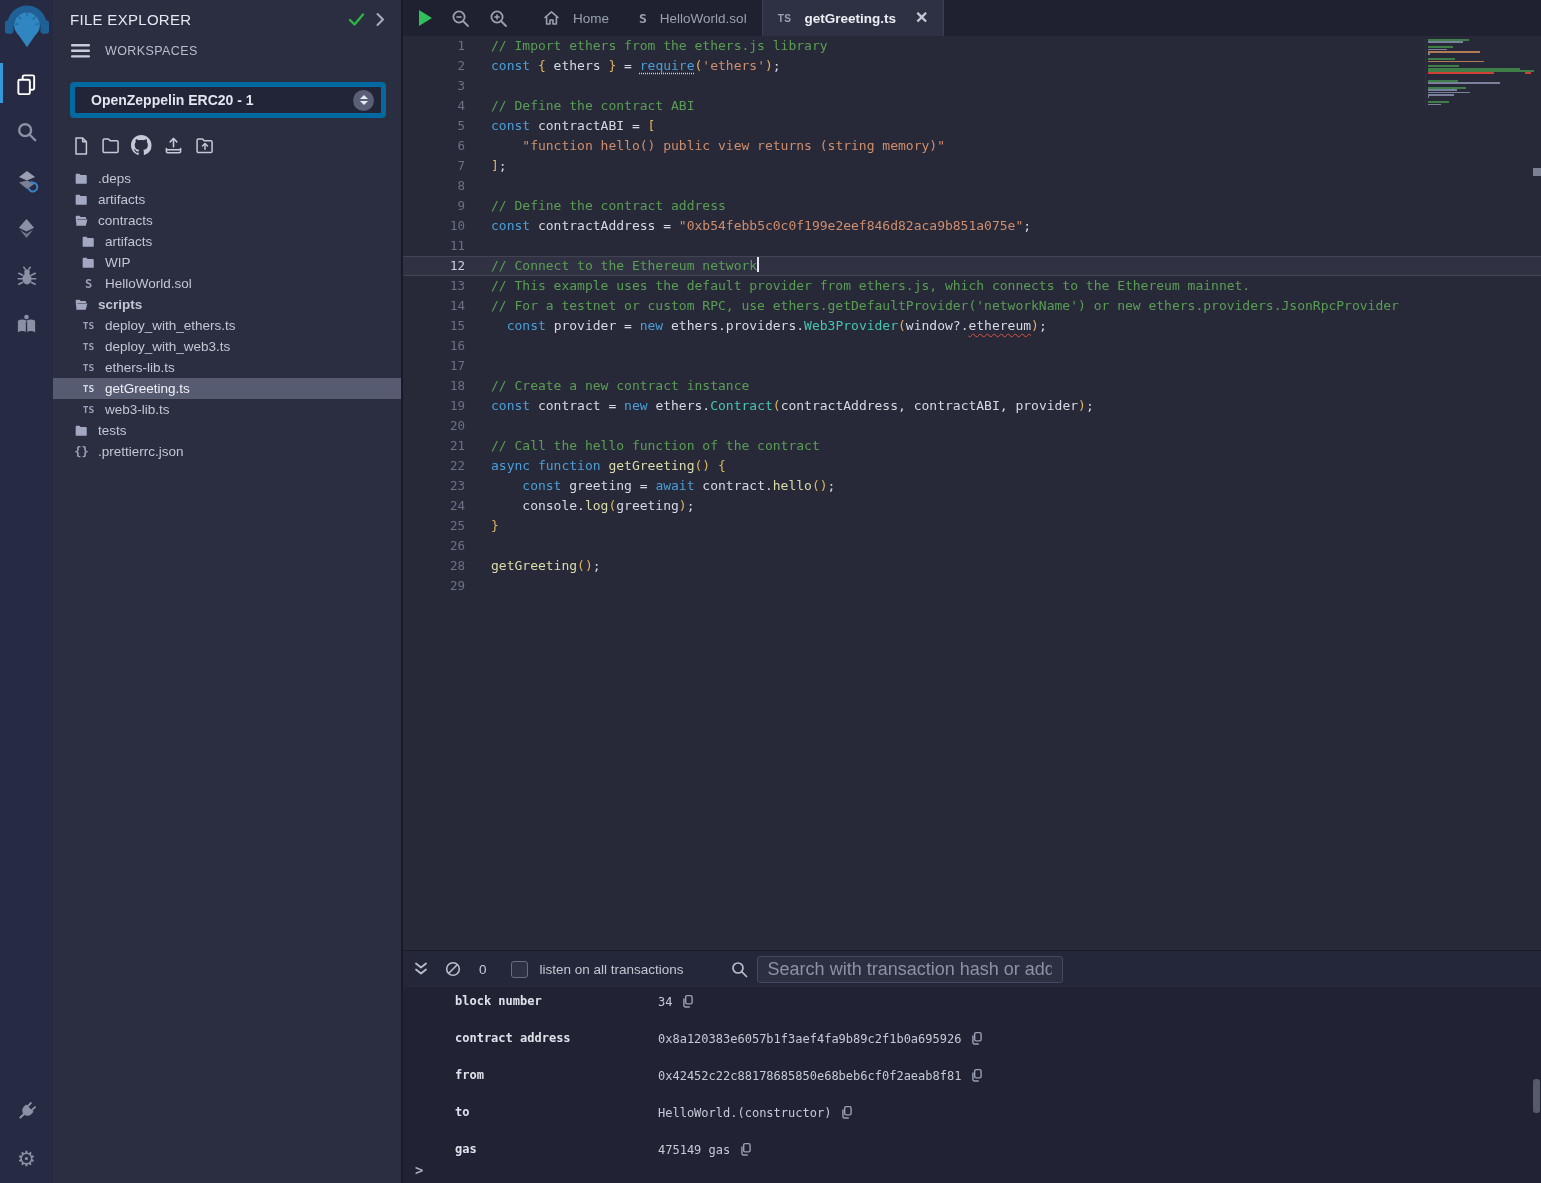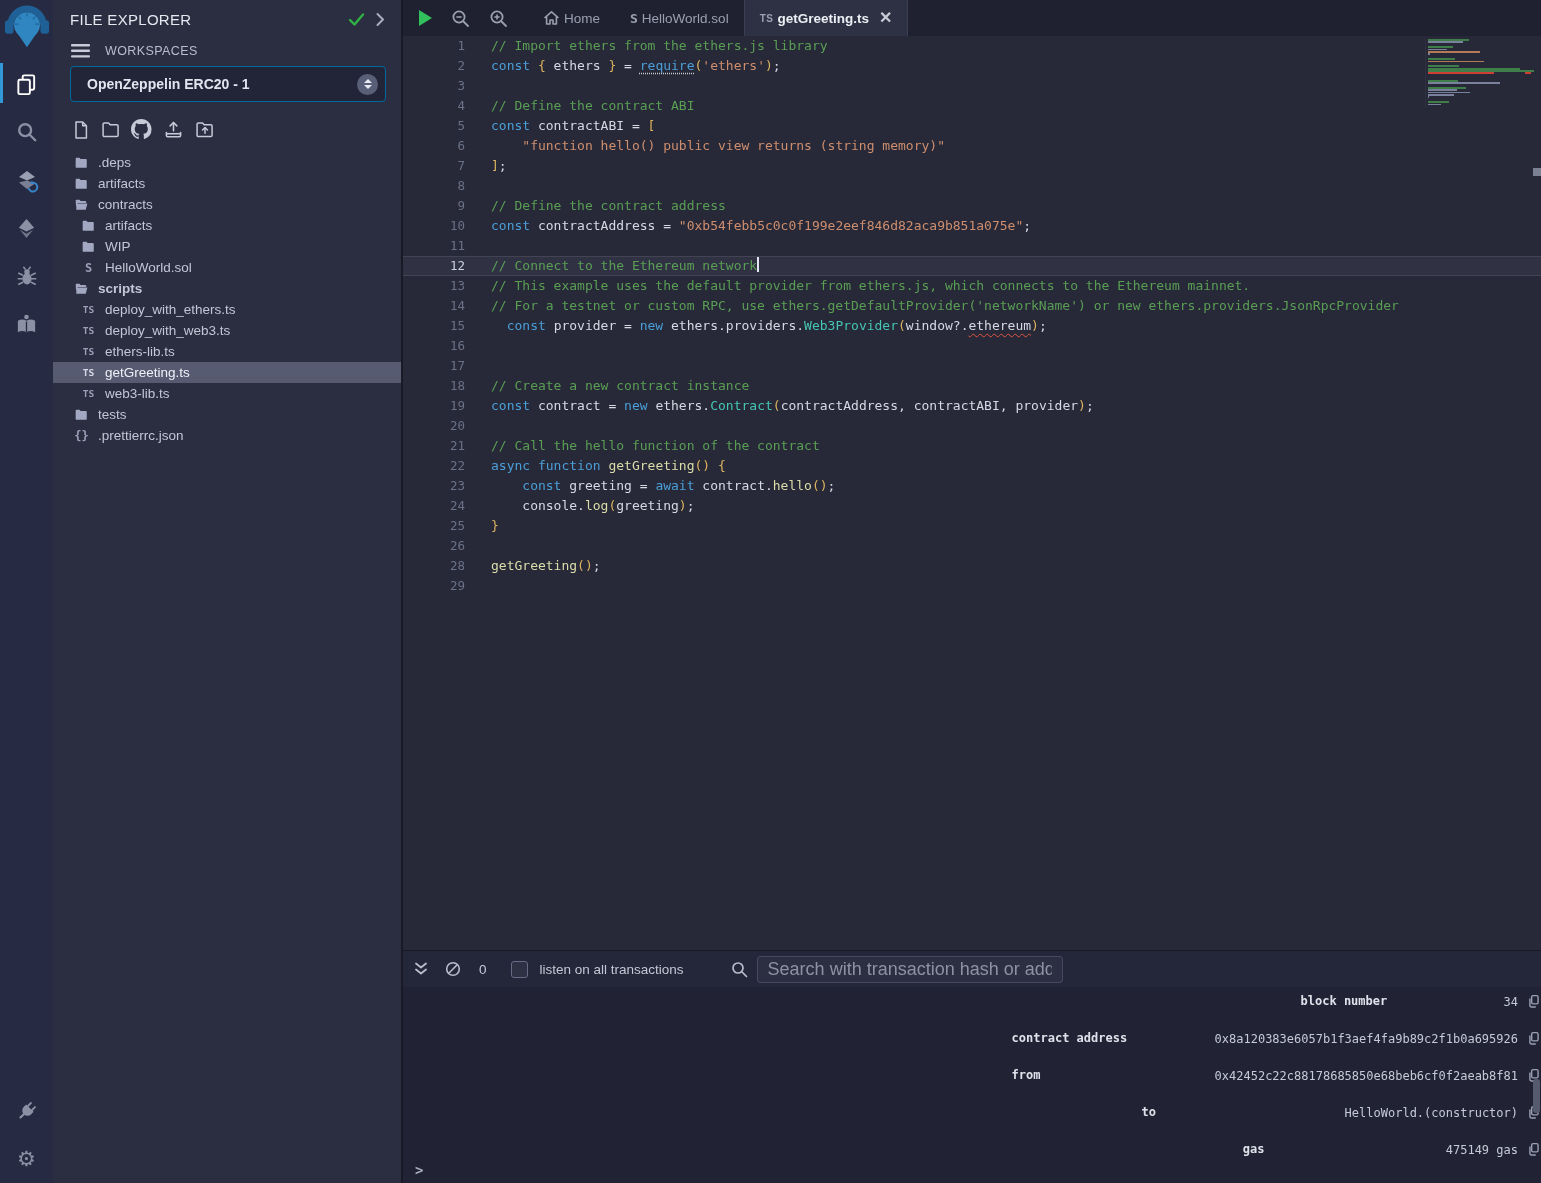--- a/index.html
+++ b/index.html
@@ -19,21 +19,21 @@
   .ab-gear-glyph { font-family:"DejaVu Sans",sans-serif; font-size:21px; line-height:1; }
 
   
   .sidepanel { width:350px; background:#2b2d41; border-right:2px solid #191a26;
     display:flex; flex-direction:column; flex:none; }
   .panel-header { display:flex; align-items:center; padding:11px 16px 4px 17px; }
   .panel-title { flex:1; font-size:15px; color:#e6e8f0; letter-spacing:.3px; font-weight:500; }
   .ph-icon { margin-left:10px; display:flex; align-items:center; }
   .ws-row { display:flex; align-items:center; gap:15px; padding:12px 16px 2px 18px; }
   .ws-label { font-size:12.5px; color:#b9bdcb; letter-spacing:.4px; }
-  .ws-select { margin:6px 15px 0 17px; height:36px; background:#222438; border:1px solid #0369a1;
+  .ws-select { margin:22px 15px 0 17px; height:36px; background:#222438; border:5px solid #0369a1;
     border-radius:4px; display:flex; align-items:center; padding:0 7px 0 16px; cursor:pointer; }
   .ws-name { flex:1; font-size:14px; color:#e2e4ee; font-weight:600; }
   .ws-stepper { width:21px; height:21px; border-radius:50%; background:#5a5f78; display:flex;
     flex-direction:column; align-items:center; justify-content:center; gap:2px; }
   .ws-stepper i { display:block; width:0; height:0; border-left:4px solid transparent; border-right:4px solid transparent; }
   .ws-stepper .up { border-bottom:4px solid #e8eaf2; }
   .ws-stepper .dn { border-top:4px solid #e8eaf2; }
   .fe-toolbar { display:flex; align-items:center; gap:9px; padding:17px 0 8px 18px; color:#c6c9d6; }
   .fe-toolbar .tb-icon { cursor:pointer; display:flex; }
   .tree { margin-top:3px; }
@@ -46,21 +46,21 @@
   .tree-item.selected .txt-icon { color:#d6d9e6; }
 
   
   .main { flex:1; min-width:0; display:flex; flex-direction:column; background:#272938; }
 
   
   .tabbar { height:36px; background:#1f2130; display:flex; align-items:center; flex:none; }
   .run-btn { margin-left:16px; width:0; height:0; border-top:8px solid transparent; border-bottom:8px solid transparent;
     border-left:13px solid #31c05c; cursor:pointer; }
   .zoom-icon { margin-left:19px; color:#9aa0ae; cursor:pointer; display:flex; }
-  .tab { height:36px; display:flex; align-items:center; gap:4px; padding:0 15px; font-size:13.5px;
+  .tab { height:36px; display:flex; align-items:center; gap:13px; padding:0 15px; font-size:13.5px;
     color:#9aa0af; cursor:pointer; }
   .tab:first-of-type { margin-left:20px; }
   .tab .tab-s { font-family:"DejaVu Sans Mono",monospace; font-weight:bold; font-size:13px; color:#9aa0af; }
   .tab.active { background:#2e3143; color:#eceef4; font-weight:700;
     border-left:1px solid #3c3f54; border-right:1px solid #3c3f54; }
   .tab .ts-badge { font-size:10px; font-weight:700; letter-spacing:.5px; color:#9aa0af; }
   .tab .close { margin-left:6px; font-size:16px; color:#c7cad4; line-height:1; }
 
   
   .editor { position:relative; flex:1; overflow:hidden;
@@ -90,21 +90,21 @@
     display:flex; flex-direction:column; flex:none; }
   .term-header { height:36px; background:#24263a; display:flex; align-items:center; flex:none; color:#b9bdca; }
   .th-icon { display:flex; cursor:pointer; color:#b9bdca; }
   .term-count { font-size:13.5px; color:#c8ccda; }
   .term-check { width:17px; height:17px; border:1px solid #676c84; border-radius:3px; background:#2e3044; cursor:pointer; }
   .term-listen { font-size:13.5px; color:#c3c7d2; cursor:pointer; }
   .term-search { width:306px; height:27px; background:#2c2e42; border:1px solid #454960; border-radius:3px;
     color:#c7cbd8; font-size:18px; padding:0 10px; font-family:"Liberation Sans",sans-serif; outline:none; }
   .term-search::placeholder { color:#8d92a3; }
   .term-body { flex:1; font-family:"DejaVu Sans Mono",monospace; }
-  .term-row { height:37px; display:flex; align-items:flex-start; padding-top:7px; font-size:12px;justify-content:flex-end; }
+  .term-row { height:37px; display:flex; align-items:flex-start; padding-top:7px; font-size:12px; }
   .term-label { width:203px; margin-left:52px; font-weight:700; color:#dfe2ea; flex:none; }
   .term-value { color:#c6cad6; display:flex; align-items:center; gap:9px; }
   .copy-icon { color:#9aa0b2; display:flex; cursor:pointer; }
   .term-prompt { position:absolute; left:12px; bottom:5px; font-family:"DejaVu Sans Mono",monospace;
     font-weight:700; font-size:14px; color:#a9afc0; }
   .term-scroll-thumb { position:absolute; right:1px; top:128px; width:7px; height:34px; border-radius:3px;
     background:#555a6e; cursor:pointer; }
 </style>
 </head>
 <body>

